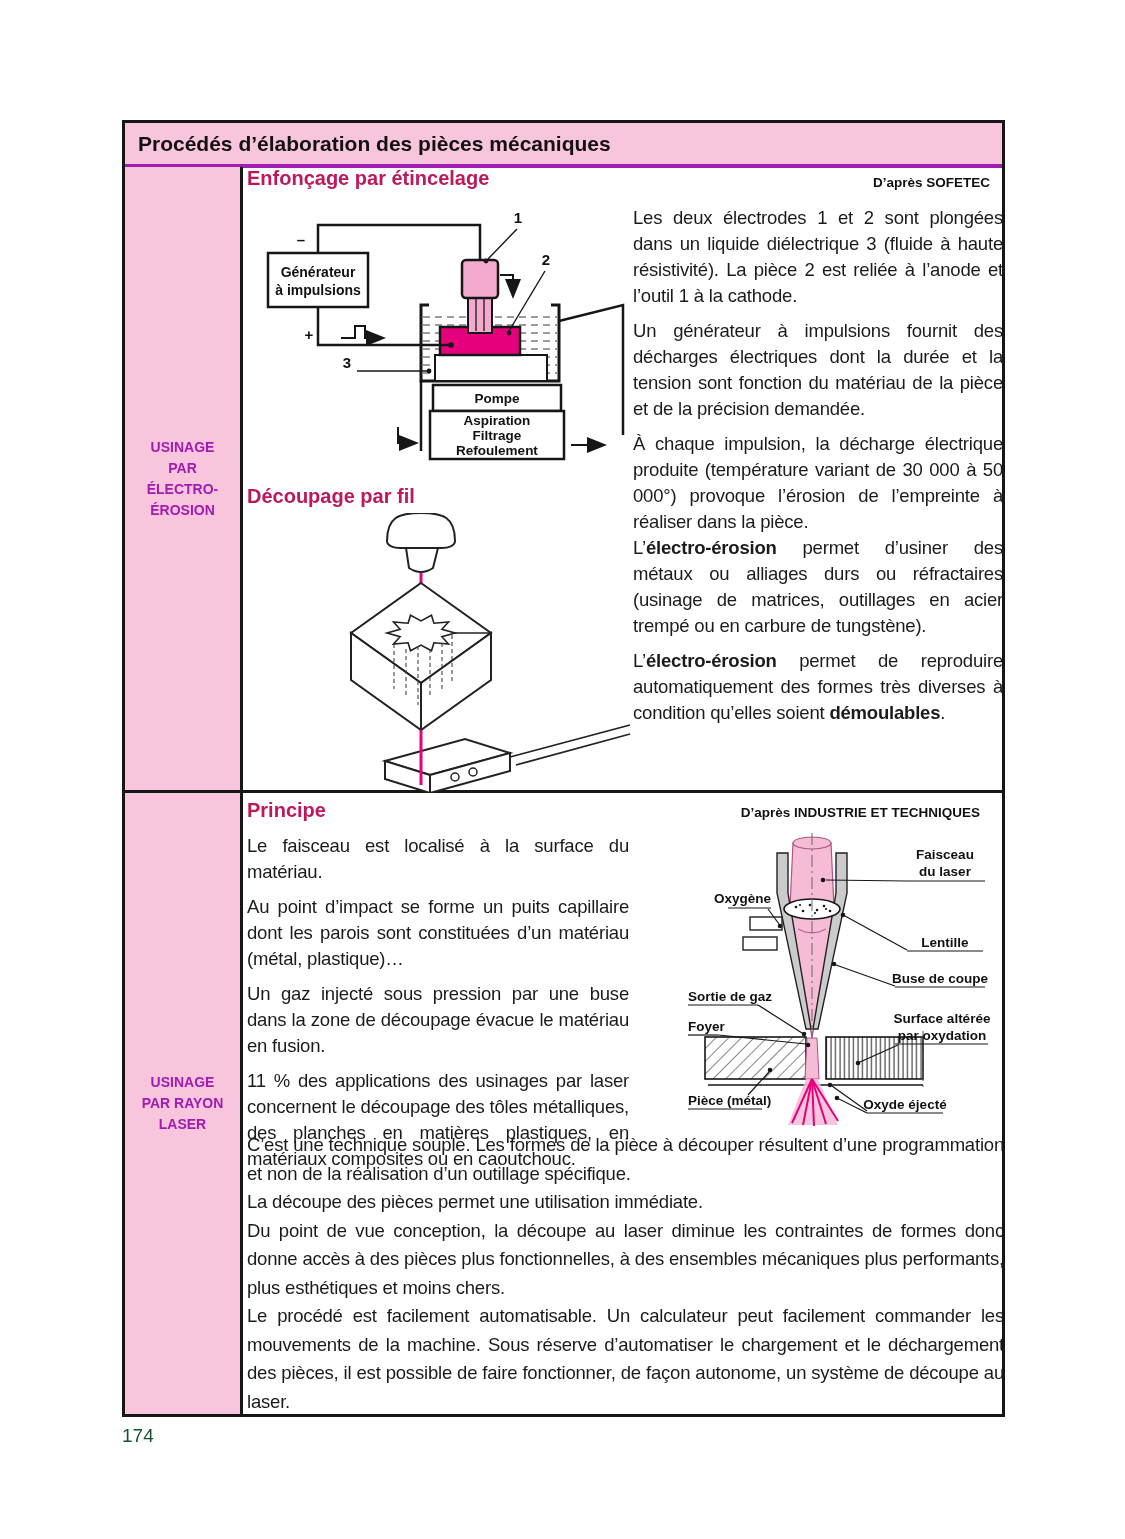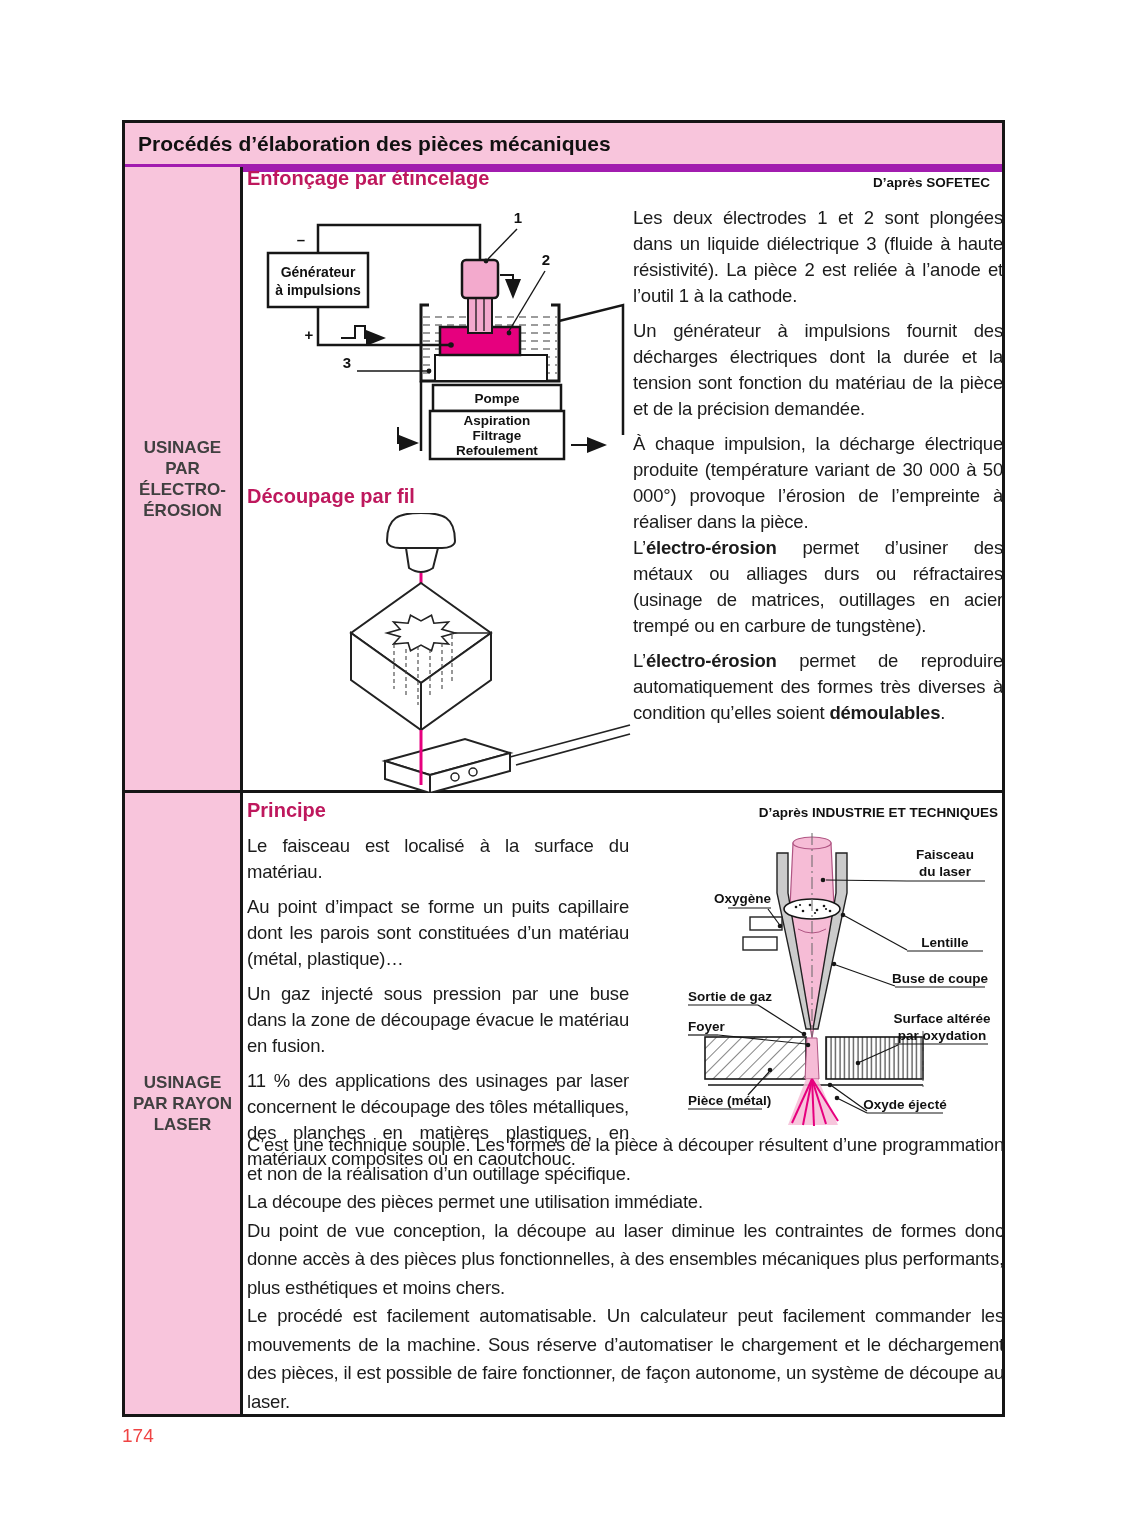--- a/index.html
+++ b/index.html
@@ -1,37 +1,37 @@
 <!DOCTYPE html>
 <html lang="fr"><head>
 <meta charset="utf-8">
 <style>
   html,body{margin:0;padding:0;background:#ffffff;}
   .page{position:relative;width:1125px;height:1539px;background:#fff;
         font-family:"Liberation Sans",sans-serif;color:#1b1b1b;overflow:hidden;}
   .doc-table{position:absolute;left:122px;top:120px;width:883px;height:1297px;
         border:3px solid #161616;box-sizing:border-box;}
   .banner{position:absolute;left:0;top:0;width:877px;height:41px;background:#f8c5dc;
-        border-bottom:8px solid #a21caf;box-sizing:content-box;}
+        border-bottom:4px solid #a21caf;box-sizing:content-box;}
   .banner span{display:block;padding-left:13px;line-height:41px;font-size:21px;font-weight:bold;color:#111;}
   .sidebar-cell{position:absolute;left:0;width:115px;background:#f8c5dc;border-right:3px solid #161616;
         display:flex;align-items:center;justify-content:center;text-align:center;}
-  .sidebar-cell .lbl{font-weight:bold;font-size:17px;line-height:21px;color:#404040;}
+  .sidebar-cell .lbl{font-weight:bold;font-size:14px;line-height:21px;color:#a21caf;}
   .sidebar-cell .lbl span{display:block;}
   .sb1{top:44px;height:623px;}
   .row-divider{position:absolute;left:0;top:667px;width:877px;height:0;border-top:3px solid #161616;}
   .sb2{top:670px;height:621px;}
   .h2{position:absolute;font-weight:bold;font-size:20px;color:#be185d;}
   .credit{position:absolute;font-weight:bold;font-size:13.5px;color:#111;}
   .txtcol{position:absolute;text-align:justify;font-size:18.5px;line-height:26px;letter-spacing:-0.2px;}
   .txtcol p{margin:0 0 9px 0;}
   .fulltxt{position:absolute;text-align:justify;font-size:18.5px;line-height:28.5px;letter-spacing:-0.2px;}
   .fulltxt p{margin:0;}
   .diag{position:absolute;}
-  .page-number{position:absolute;left:122px;top:1425px;font-size:19px;color:#ef4444;}
+  .page-number{position:absolute;left:122px;top:1425px;font-size:19px;color:#14532d;}
   svg text{font-family:"Liberation Sans",sans-serif;fill:#111;}
   .dtext{font-size:14px;font-weight:bold;}
   .dsmall{font-size:13.5px;font-weight:bold;}
   .dnum{font-size:15px;font-weight:bold;}
 </style>
 </head>
 <body>
 
 <div class="page">
   <div class="doc-table">
@@ -185,21 +185,21 @@
 
       <line x1="91" y1="217" x2="91" y2="272" stroke="#e6007e" stroke-width="3"></line>
     </svg>
 
     <div class="txtcol" style="left:508px;top:412px;width:370px;">
       <p><span>L’</span><b>électro-érosion</b><span> permet d’usiner des métaux ou alliages durs ou réfractaires (usinage de matrices, outillages en acier trempé ou en carbure de tungstène).</span></p>
       <p><span>L’</span><b>électro-érosion</b><span> permet de reproduire automatiquement des formes très diverses à condition qu’elles soient </span><b>démoulables</b><span>.</span></p>
     </div>
 
     <div class="h2" style="left:122px;top:676px;">Principe</div>
-    <div class="credit" style="right:4px;top:682px;font-weight:700;">D’après INDUSTRIE ET TECHNIQUES</div>
+    <div class="credit" style="right:22px;top:682px;font-weight:700;">D’après INDUSTRIE ET TECHNIQUES</div>
 
     <div class="txtcol" style="left:122px;top:710px;width:382px;">
       <p>Le faisceau est localisé à la surface du matériau.</p>
       <p>Au point d’impact se forme un puits capillaire dont les parois sont constituées d’un matériau (métal, plastique)…</p>
       <p>Un gaz injecté sous pression par une buse dans la zone de découpage évacue le matériau en fusion.</p>
       <p>11 % des applications des usinages par laser concernent le découpage des tôles métalliques, des planches en matières plastiques, en matériaux composites ou en caoutchouc.</p>
     </div>
 
     <svg class="diag" style="left:515px;top:710px;" width="365" height="296" viewBox="0 0 365 296">
       <defs>

